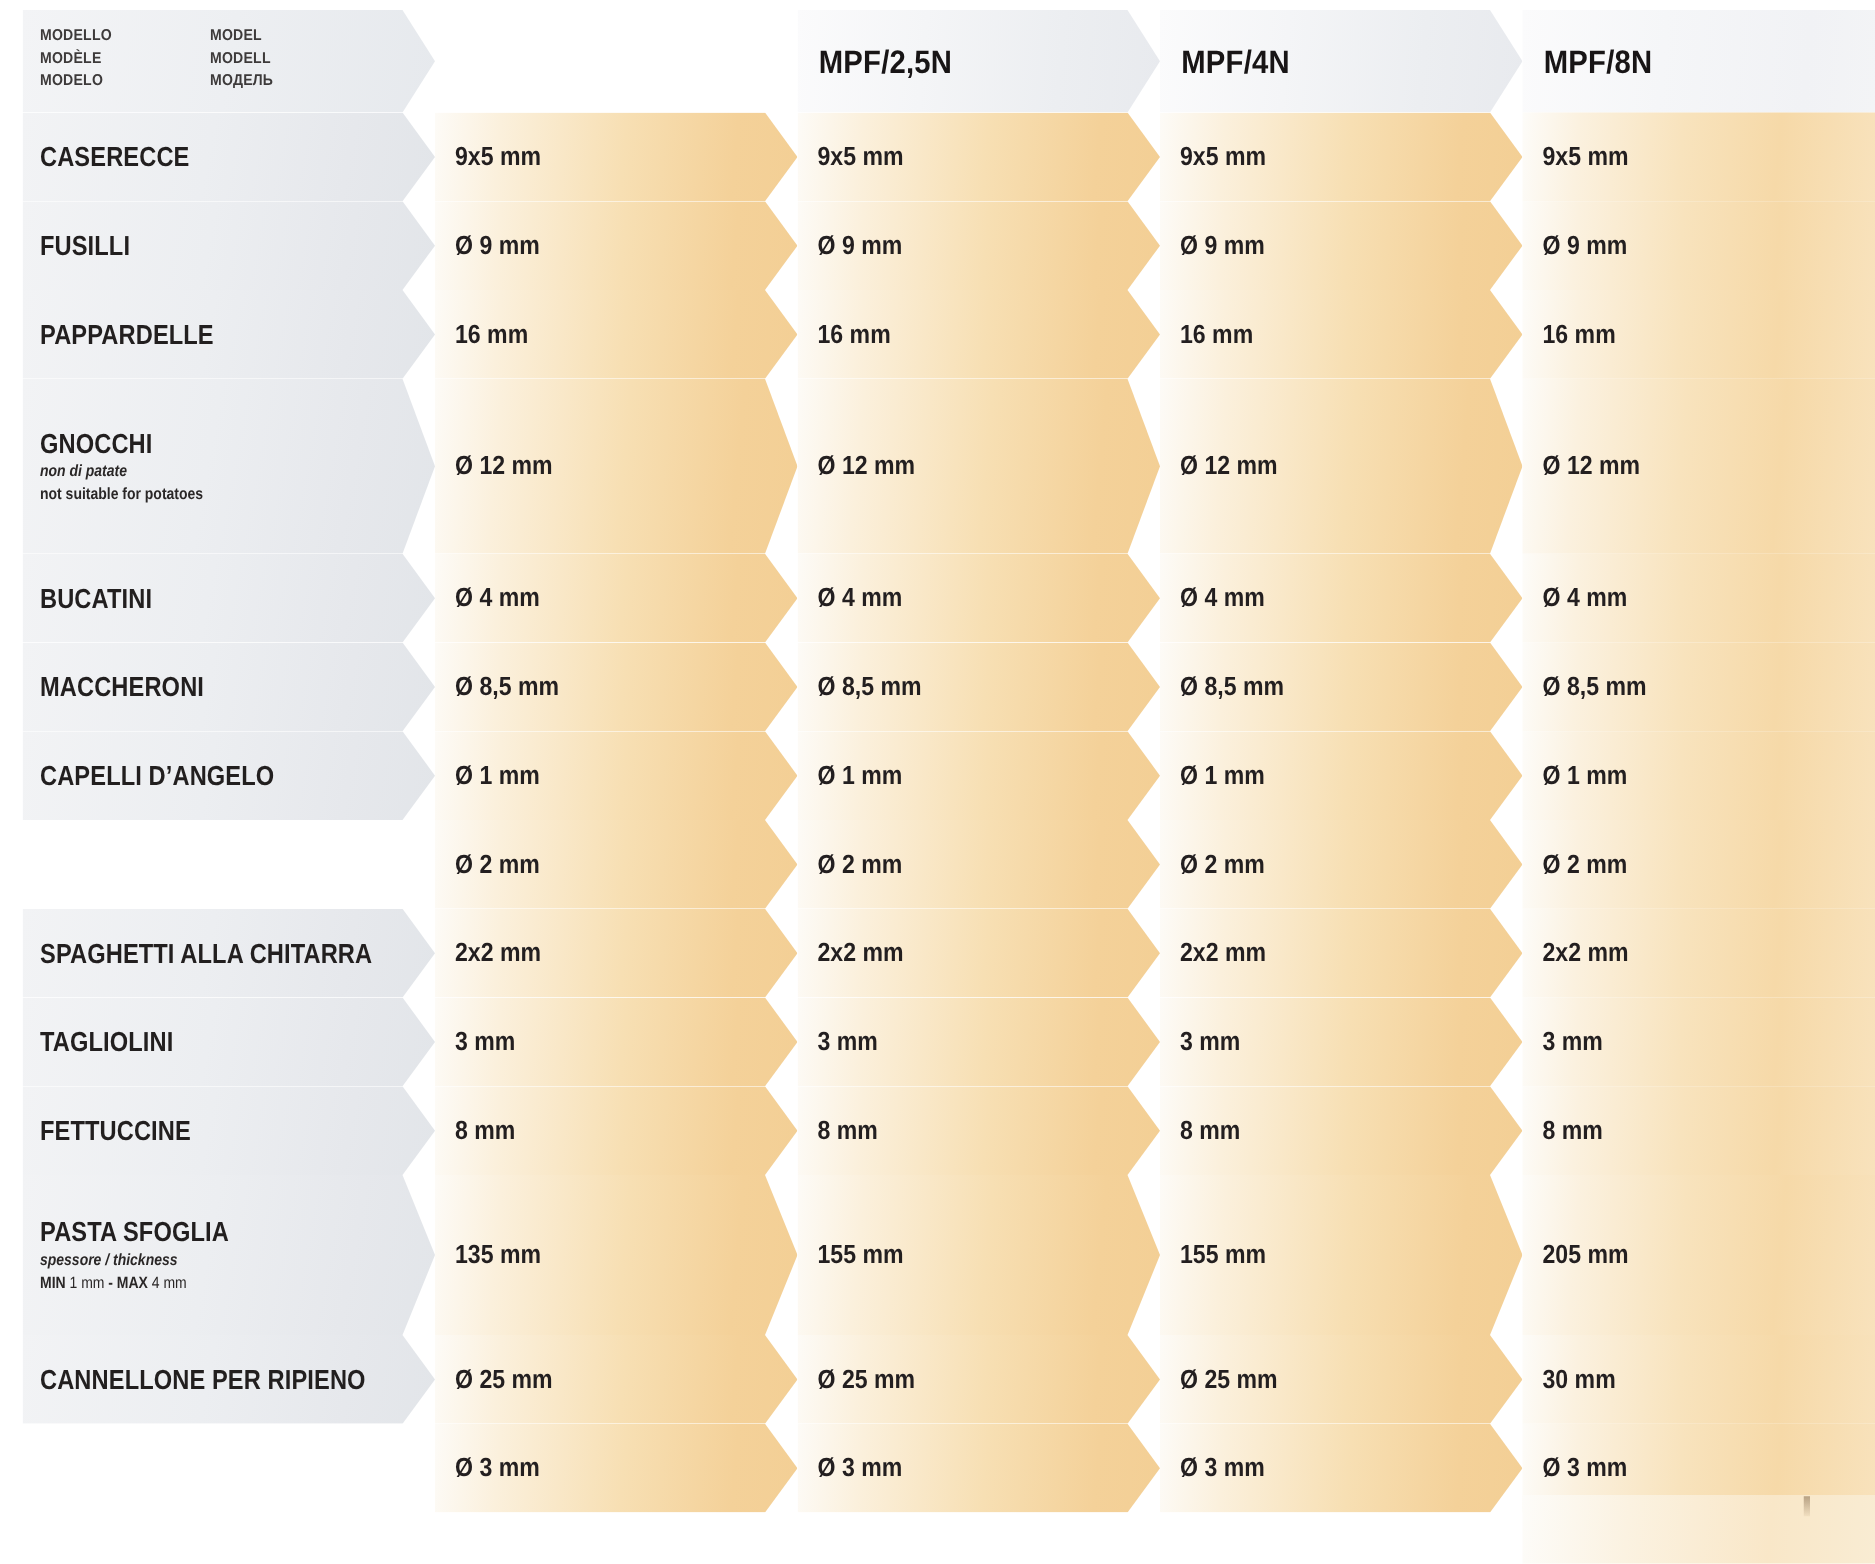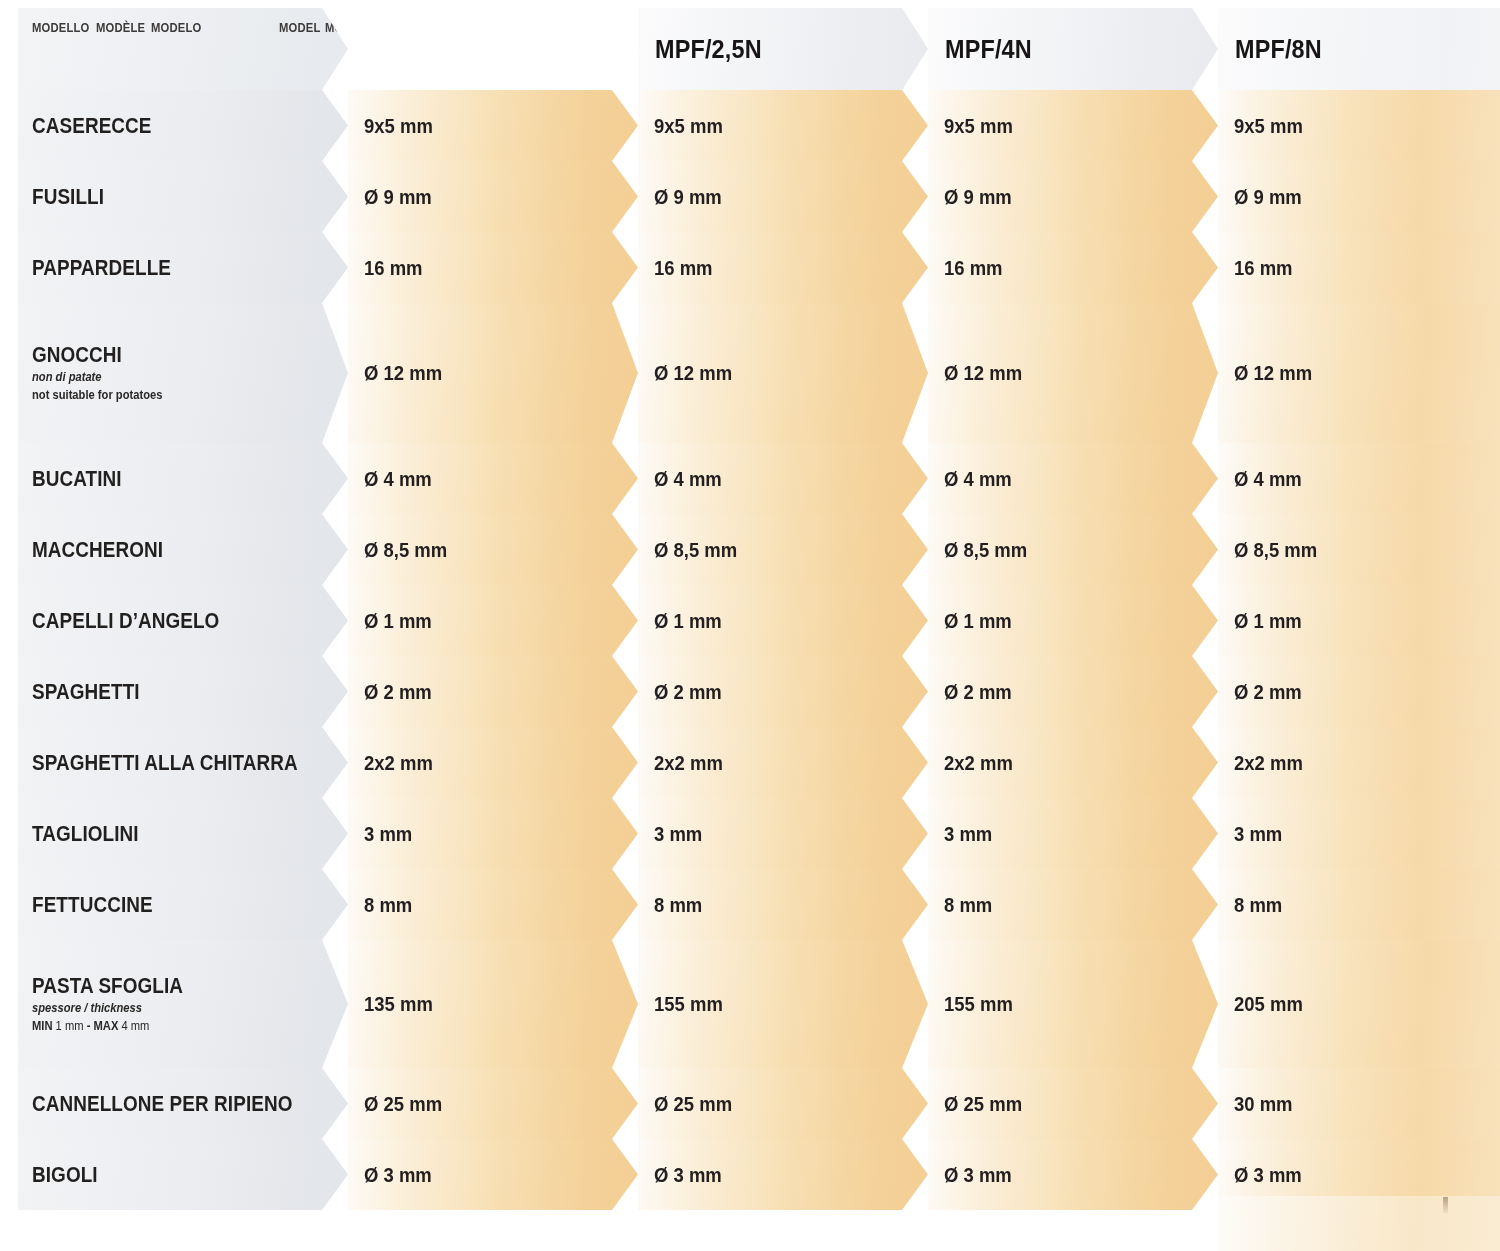--- a/index.html
+++ b/index.html
@@ -131,21 +131,21 @@
     padding: 12px 0 0 14px;
   }
 
   .modelbox {
     display: flex;
     gap: 72px;
   }
 
   .modelcol {
     display: flex;
-    flex-direction: row;
+    flex-direction: column;
   }
 
   .modelcol span {
     font-family: "Liberation Sans Narrow", "Liberation Sans", sans-serif;
     font-weight: 700;
     font-size: 12.5px;
     color: #3d3a3a;
     letter-spacing: 0.2px;
     line-height: 1.42;
     white-space: nowrap;
@@ -344,23 +344,20 @@
           <span class="txt">Ø 1 mm</span>
         </div>
         <div class="cell cell-val v3 chev">
           <span class="txt">Ø 1 mm</span>
         </div>
         <div class="cell cell-val v4">
           <span class="txt">Ø 1 mm</span>
         </div>
       </div>
       <div class="row" style="top: 656px; height: 71px;">
-        <div class="cell cell-label chev">
-          <div class="label-title">SPAGHETTI</div>
-        </div>
         <div class="cell cell-val v1 chev">
           <span class="txt">Ø 2 mm</span>
         </div>
         <div class="cell cell-val v2 chev">
           <span class="txt">Ø 2 mm</span>
         </div>
         <div class="cell cell-val v3 chev">
           <span class="txt">Ø 2 mm</span>
         </div>
         <div class="cell cell-val v4">
@@ -448,23 +445,20 @@
           <span class="txt">Ø 25 mm</span>
         </div>
         <div class="cell cell-val v3 chev">
           <span class="txt">Ø 25 mm</span>
         </div>
         <div class="cell cell-val v4">
           <span class="txt">30 mm</span>
         </div>
       </div>
       <div class="row" style="top: 1139px; height: 71px;">
-        <div class="cell cell-label chev">
-          <div class="label-title">BIGOLI</div>
-        </div>
         <div class="cell cell-val v1 chev">
           <span class="txt">Ø 3 mm</span>
         </div>
         <div class="cell cell-val v2 chev">
           <span class="txt">Ø 3 mm</span>
         </div>
         <div class="cell cell-val v3 chev">
           <span class="txt">Ø 3 mm</span>
         </div>
         <div class="cell cell-val v4">

